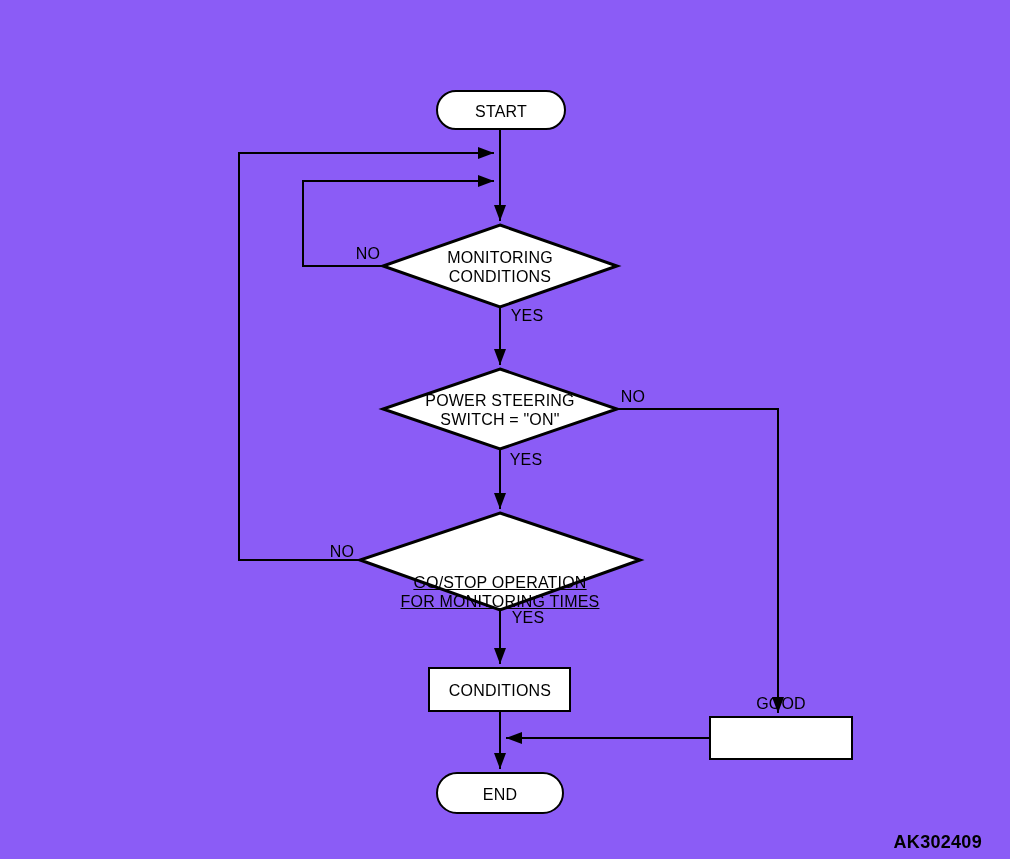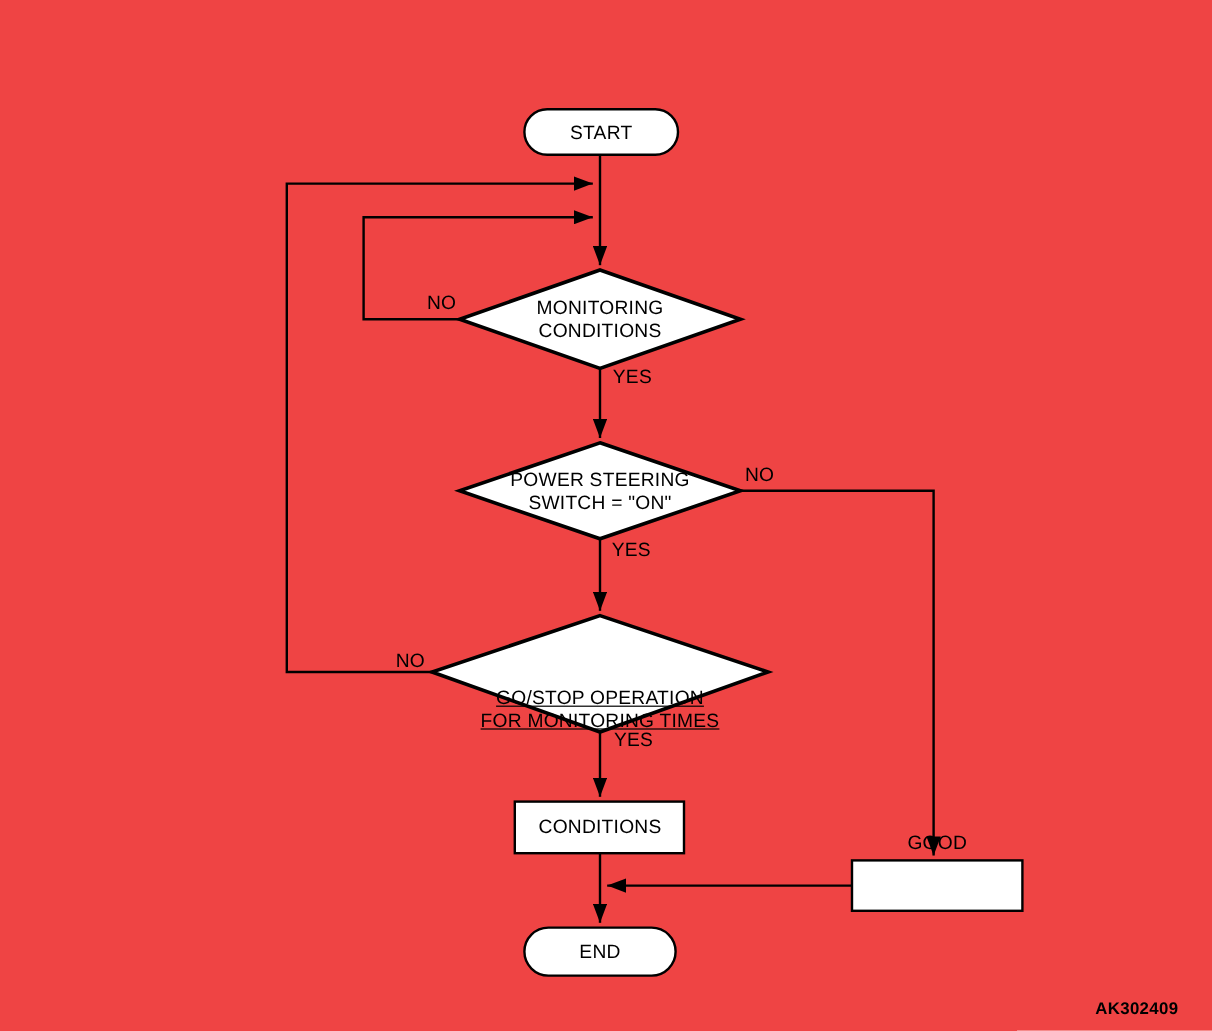--- a/index.html
+++ b/index.html
@@ -5,21 +5,21 @@
   html, body {
     margin: 0;
     padding: 0;
     background: #ffffff;
     font-family: "Liberation Sans", sans-serif;
   }
   .stage {
     position: relative;
     width: 1010px;
     height: 859px;
-    background: #ef4444;
+    background: #8b5cf6;
     overflow: hidden;
   }
   .stage svg {
     position: absolute;
     left: 0;
     top: 0;
   }
   .lbl {
     position: absolute;
     transform: translate(-50%, -50%);
@@ -29,21 +29,21 @@
     white-space: nowrap;
     text-align: center;
     letter-spacing: 0.2px;
   }
   .node-label { font-weight: 400; }
   .branch-label { font-weight: 400; }
   .code-label {
     position: absolute;
     right: 28px;
     top: 832px;
-    font-size: 14px;
+    font-size: 18px;
     font-weight: 700;
     color: #000000;
     letter-spacing: 0.3px;
   }
   .shape { fill: #ffffff; stroke: #000000; }
   .conn { fill: none; stroke: #000000; stroke-width: 2; stroke-linejoin: miter; }
 </style>
 </head>
 <body>
 

